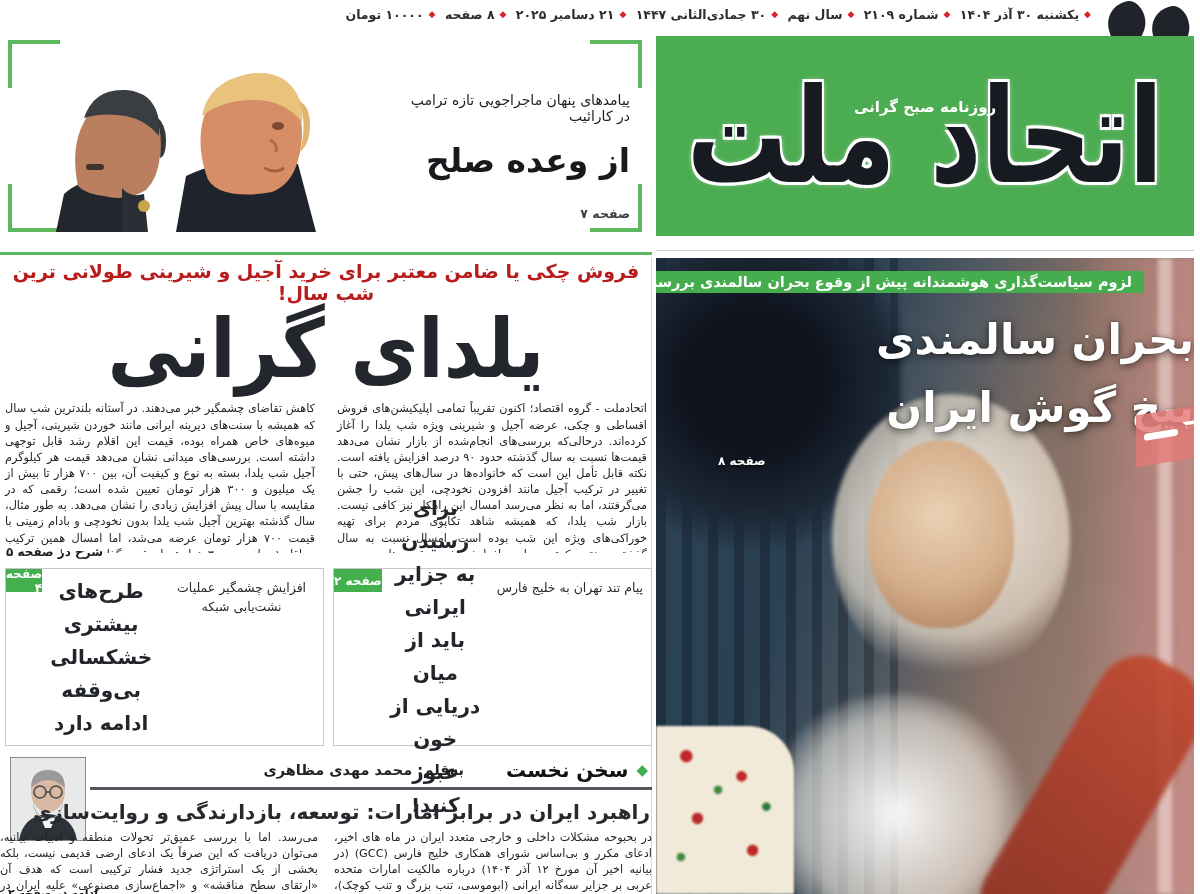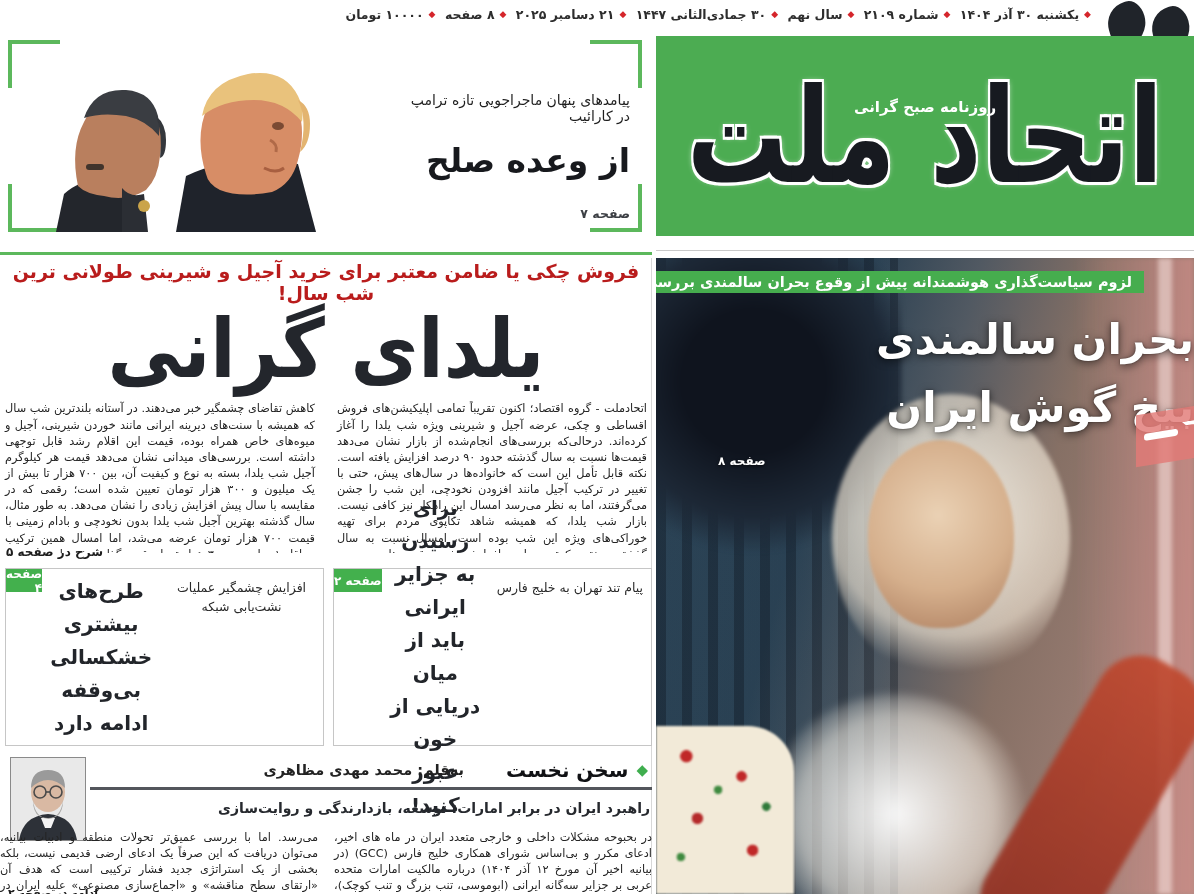--- a/index.html
+++ b/index.html
@@ -57,21 +57,21 @@
   .box-footer{height:23px;background:#43b04d;color:#fff;font-size:12px;font-weight:bold;
     display:flex;align-items:center;justify-content:center;letter-spacing:1px;}
   
   .fw{position:absolute;left:0;top:756px;width:652px;direction:rtl;}
   .fw-head-right{position:absolute;right:4px;top:2px;display:flex;align-items:center;gap:8px;direction:rtl;}
   .fw-diamond{color:#3fae4e;font-size:15px;}
   .fw-title{font-size:20px;font-weight:bold;color:#101114;}
   .fw-byline{position:absolute;right:188px;top:6px;font-size:14.5px;font-weight:bold;color:#222;}
   .fw-rule{position:absolute;left:90px;top:31px;width:562px;height:3px;background:#53565c;}
   .portrait{position:absolute;left:10px;top:1px;width:74px;height:82px;border:1px solid #8a8a8a;background:#ececec;overflow:hidden;}
-  .fw-headline{position:absolute;right:2px;top:44px;font-size:14px;font-weight:bold;color:#26292e;}
+  .fw-headline{position:absolute;right:2px;top:44px;font-size:20px;font-weight:bold;color:#26292e;}
   .fw-body{position:absolute;right:0;top:74px;width:652px;display:flex;direction:rtl;gap:16px;height:64px;overflow:hidden;}
   .fw-col{flex:1;font-size:11.3px;line-height:1.43;text-align:justify;color:#242424;}
   .fw-more{position:absolute;left:8px;top:131px;font-size:11px;font-weight:bold;color:#1d1d1d;}
   
   .photo{position:absolute;left:656px;top:258px;width:538px;height:636px;overflow:hidden;
     background:linear-gradient(105deg,#2c4355 0%,#2a4052 30%,#515962 46%,#867065 64%,#b08a82 100%);}
   .ph-stripes{position:absolute;left:0;top:0;width:45%;height:100%;
     background:repeating-linear-gradient(90deg,rgba(10,18,28,.35) 0 10px,rgba(40,70,90,.15) 10px 26px);}
   .ph-mirror{position:absolute;left:-24px;top:-16px;width:270px;height:310px;
     background:radial-gradient(circle at 45% 45%,#0f141e 32%,#1d2836 60%,rgba(29,40,54,0) 76%);filter:blur(2px);}

